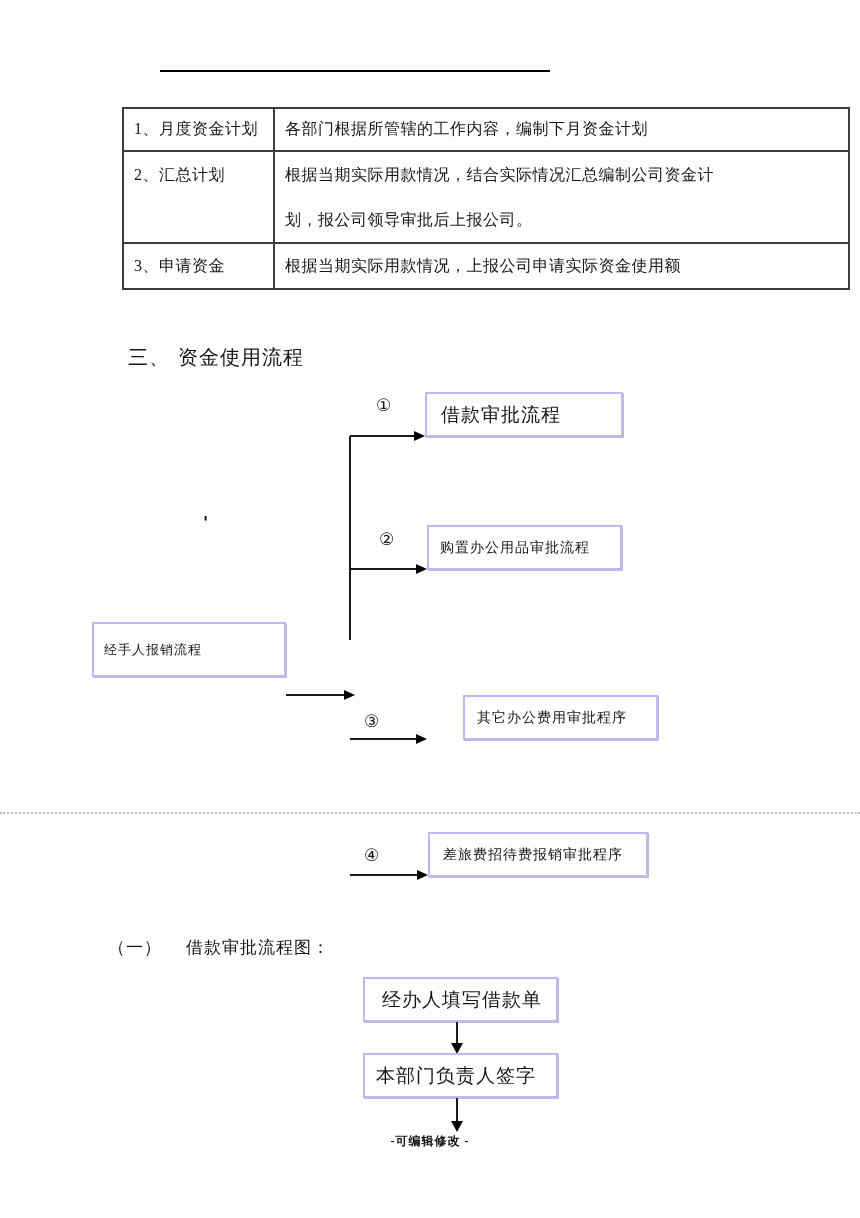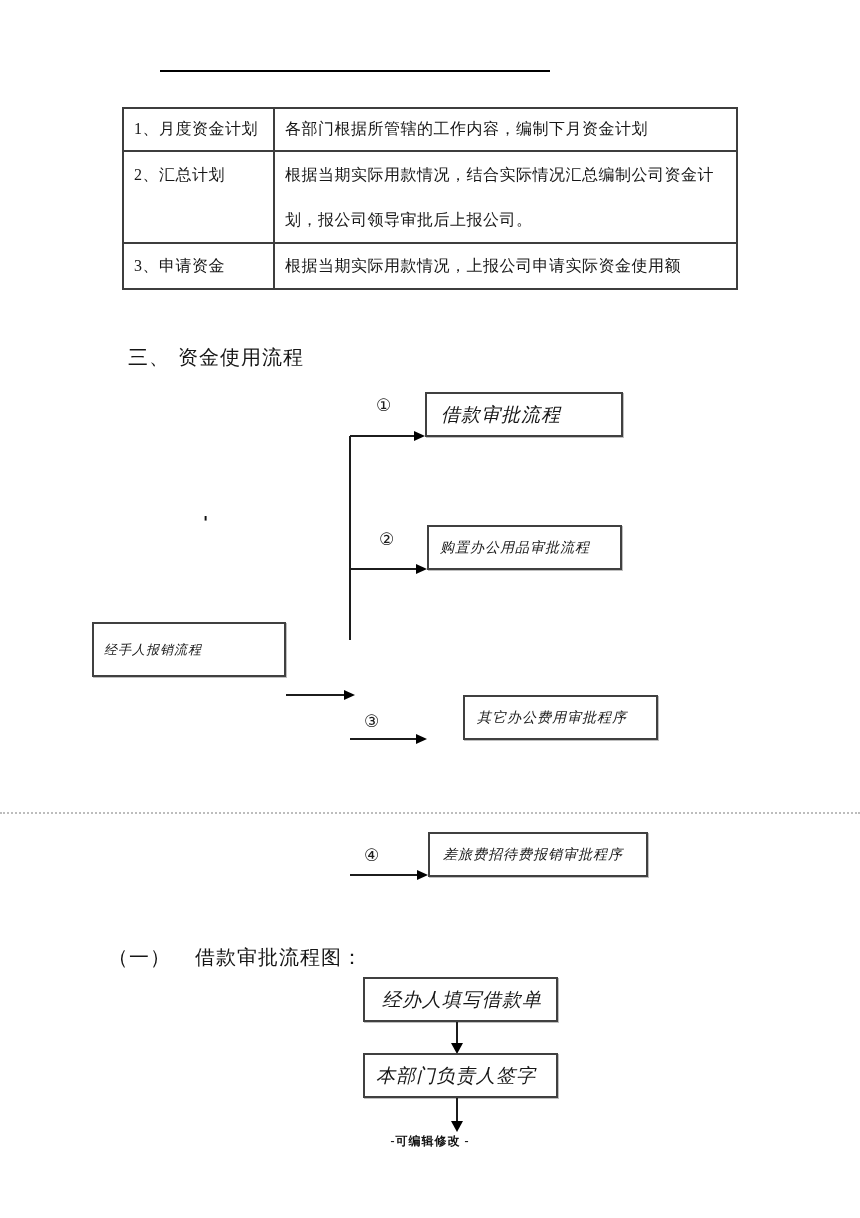--- a/index.html
+++ b/index.html
@@ -13,51 +13,50 @@
     overflow: hidden;
   }
   
   .top-rule {
     position: absolute; left: 160px; top: 70px;
     width: 390px; height: 2px; background: #000;
   }
   
   table.plan-table {
     position: absolute; left: 122px; top: 107px;
-    width: 616px; border-collapse: collapse; table-layout: fixed;
+    width: 728px; border-collapse: collapse; table-layout: fixed;
     font-size: 16px;
   }
   table.plan-table td {
     border: 2px solid #3d3d3d; padding: 0 6px 0 10px;
     vertical-align: middle; letter-spacing: 0.5px;
   }
   table.plan-table col.c1 { width: 151px; }
   tr.r1 td { height: 41px; }
   tr.r2 td { height: 90px; vertical-align: top; }
   tr.r3 td { height: 44px; }
   tr.r2 .line { line-height: 45px; height: 45px; white-space: nowrap; }
   tr.r2 td.lbl { line-height: 45px; }
   
   .sec-heading {
     position: absolute; left: 128px; top: 344px;
     font-size: 20px; letter-spacing: 1px; white-space: nowrap;
   }
   .sec-heading .ttl { margin-left: 8px; }
   .sub-heading {
     position: absolute; left: 108px; top: 936px;
-    font-size: 20px; letter-spacing: 1px; white-space: nowrap; margin-top: 8px;
+    font-size: 17px; letter-spacing: 1px; white-space: nowrap;
   }
   .sub-heading .ttl { margin-left: 24px; }
   
   .fbox {
     position: absolute; box-sizing: border-box;
-    border: 2px solid #404040; background: #fff;
+    border: 2px solid #c4b5fd; background: #fff;
     display: flex; align-items: center;
     box-shadow: 1px 1px 0 rgba(0,0,0,0.25);
-    font-style: italic;
   }
   .fbox .t { white-space: nowrap; letter-spacing: 1px; }
   .box1 { left: 425px; top: 392px; width: 198px; height: 45px; font-size: 19px; padding-left: 14px; }
   .box2 { left: 427px; top: 525px; width: 195px; height: 45px; font-size: 14px; padding-left: 11px; }
   .box3 { left: 427px; top: 695px; width: 195px; height: 45px; font-size: 14px; padding-left: 12px; margin-left: 36px; }
   .box4 { left: 428px; top: 832px; width: 220px; height: 45px; font-size: 14px; padding-left: 13px; }
   .srcbox { left: 92px; top: 622px; width: 194px; height: 55px; font-size: 13px; padding-left: 10px; }
   .box5 { left: 363px; top: 977px; width: 195px; height: 45px; font-size: 19px; padding-left: 17px; }
   .box6 { left: 363px; top: 1053px; width: 195px; height: 45px; font-size: 19px; padding-left: 11px; }
   

